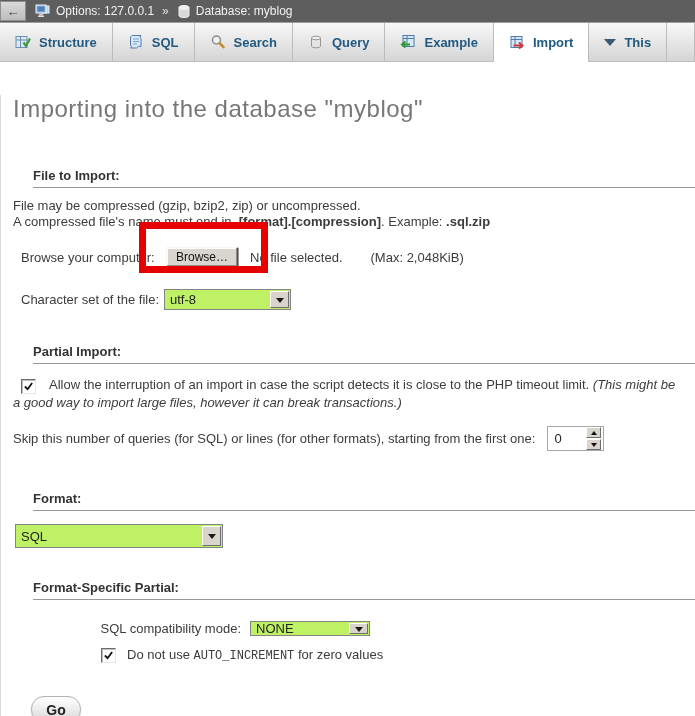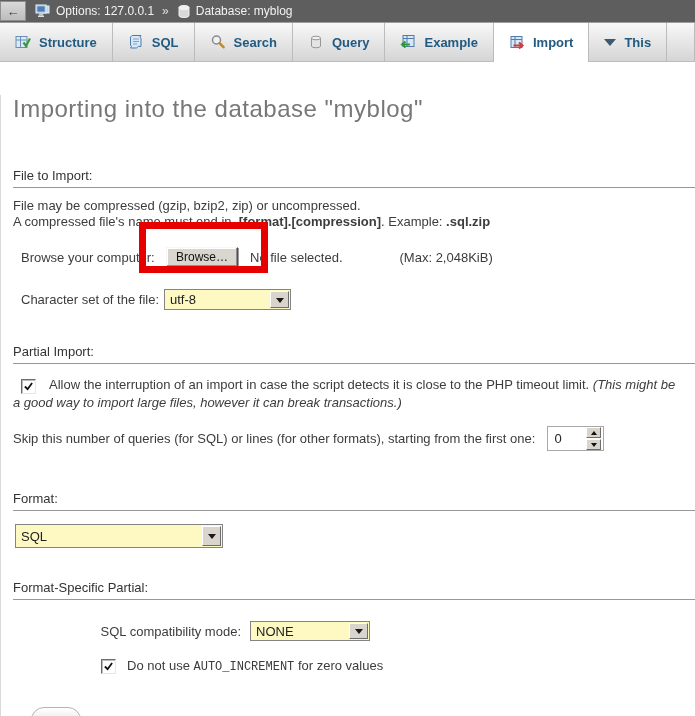--- a/index.html
+++ b/index.html
@@ -18,44 +18,44 @@
   .tab { display:flex; align-items:center; gap:8px; padding:0 15px; border-right:1px solid #bcbcbc; font-size:13px; font-weight:bold; color:#235a81; cursor:pointer; }
   .tab.active { background:#fff; margin-bottom:-1px; }
   .tab-fill { flex:1; border-right:1px solid #bcbcbc; }
   .tab svg { display:block; }
   .more-caret { width:0; height:0; border:6px solid transparent; border-top:7px solid #3d5a73; margin-top:6px; }
 
   
   .content { padding:0 12px; border-left:1px solid #dadada; min-height:654px; box-sizing:border-box; color:#3c3c3c; font-size:13px; }
   h1.page-title { font-weight:normal; color:#777; font-size:24px; margin:33px 0 45px 0; letter-spacing:0.5px; }
 
-  .legend { font-weight:normal; color:#333; font-size:13px; padding-bottom:4px; border-bottom:1px solid #999; margin-right:-12px; }
+  .legend { font-weight:bold; color:#333; font-size:13px; padding-bottom:4px; border-bottom:1px solid #999; margin-right:-12px;margin-left:20px; }
   .sect { margin:0; }
 
   p.note { margin:10px 0 0 0; line-height:16px; }
   b.mono-b { font-weight:bold; }
 
   .row { display:flex; align-items:center; }
   .browse-row { margin-top:16px; padding-left:8px; height:22px; }
   .browse-row .lbl { width:145px; }
   .win-btn { height:20px; padding:0 9px; background:#d9d6cf; border:1px solid; border-color:#f7f6f3 #4e4e4e #4e4e4e #f7f6f3; box-shadow:inset -1px -1px 0 #8f8f8f, inset 1px 1px 0 #fff, 1px 1px 0 #9a9a9a; font-family:"Liberation Sans",sans-serif; font-size:12px; color:#111; cursor:pointer; }
   .nofile { margin-left:12px; }
-  .maxsize { margin-left:57px; }
+  .maxsize { margin-left:28px; }
 
   .charset-row { margin-top:21px; padding-left:8px; height:21px; }
   .charset-row .lbl { width:143px; }
 
   
-  .combo { display:inline-flex; align-items:stretch; background:#fef9c3; border:1px solid #848484; box-sizing:border-box; cursor:pointer; }
+  .combo { display:inline-flex; align-items:stretch; background:#bef264; border:1px solid #848484; box-sizing:border-box; cursor:pointer; }
   .combo-value { flex:1; display:flex; align-items:center; padding:0 5px; font-size:13px; color:#222; white-space:nowrap; overflow:hidden; }
   .combo-btn { width:17px; margin:1px; background:#d9d5cc; border:1px solid; border-color:#fff #6d6d6d #6d6d6d #fff; display:flex; align-items:center; justify-content:center; }
   .combo-btn::after { content:""; width:0; height:0; border:4px solid transparent; border-top:5px solid #1a1a1a; margin-top:5px; }
   .combo.charset { width:127px; height:21px; }
   .combo.format  { width:208px; height:24px; margin:13px 0 0 2px; }
-  .combo.compat  { width:120px; height:20px; margin-left:9px; }
+  .combo.compat  { width:120px; height:15px; margin-left:9px; }
 
   
   .win-check { width:13px; height:13px; flex:0 0 13px; background:#fff; border:1px solid; border-color:#6d6d6d #e6e6e6 #e6e6e6 #6d6d6d; box-shadow:inset 1px 1px 0 #bdbdbd; display:inline-flex; align-items:center; justify-content:center; cursor:pointer; vertical-align:-2px; }
   .win-check svg { display:block; }
 
   .partial-p { margin:12px 0 0 0; line-height:17px; }
   .partial-p .win-check { margin:0 13px 0 8px; }
   .italic { font-style:italic; }
 
   .skip-row { margin-top:14px; height:27px; }
@@ -67,21 +67,21 @@
   .spin-up::after   { content:""; border:3px solid transparent; border-bottom:4px solid #111; margin-bottom:3px; }
   .spin-down::after { content:""; border:3px solid transparent; border-top:4px solid #111; margin-top:3px; }
 
   .sect-partial { margin-top:34px; }
   .sect-format  { margin-top:39px; }
   .sect-fso     { margin-top:32px; }
 
   .compat-row { margin-top:21px; }
   .compat-row .lbl { width:228px; text-align:right; }
 
-  .zero-row { margin-top:17px; padding-left:88px; }
+  .zero-row { margin-top:11px; padding-left:88px; }
   .zero-row .txt { margin-left:11px; }
   .mono { font-family:"Liberation Mono", monospace; font-size:12px; }
 
   .go-btn { margin:33px 0 0 18px; min-width:50px; height:27px; border-radius:13px; border:1px solid #b3b3b3; background:linear-gradient(#ffffff,#d8d8d8); font-family:"Liberation Sans",sans-serif; font-weight:bold; font-size:14px; color:#222; box-shadow:0 1px 1px rgba(0,0,0,.18); cursor:pointer; }
 
   
   .red-box { position:absolute; left:139px; top:222px; width:129px; height:51px; border:7px solid #e60000; box-sizing:border-box; pointer-events:none; }
 </style>
 </head>
 <body>

